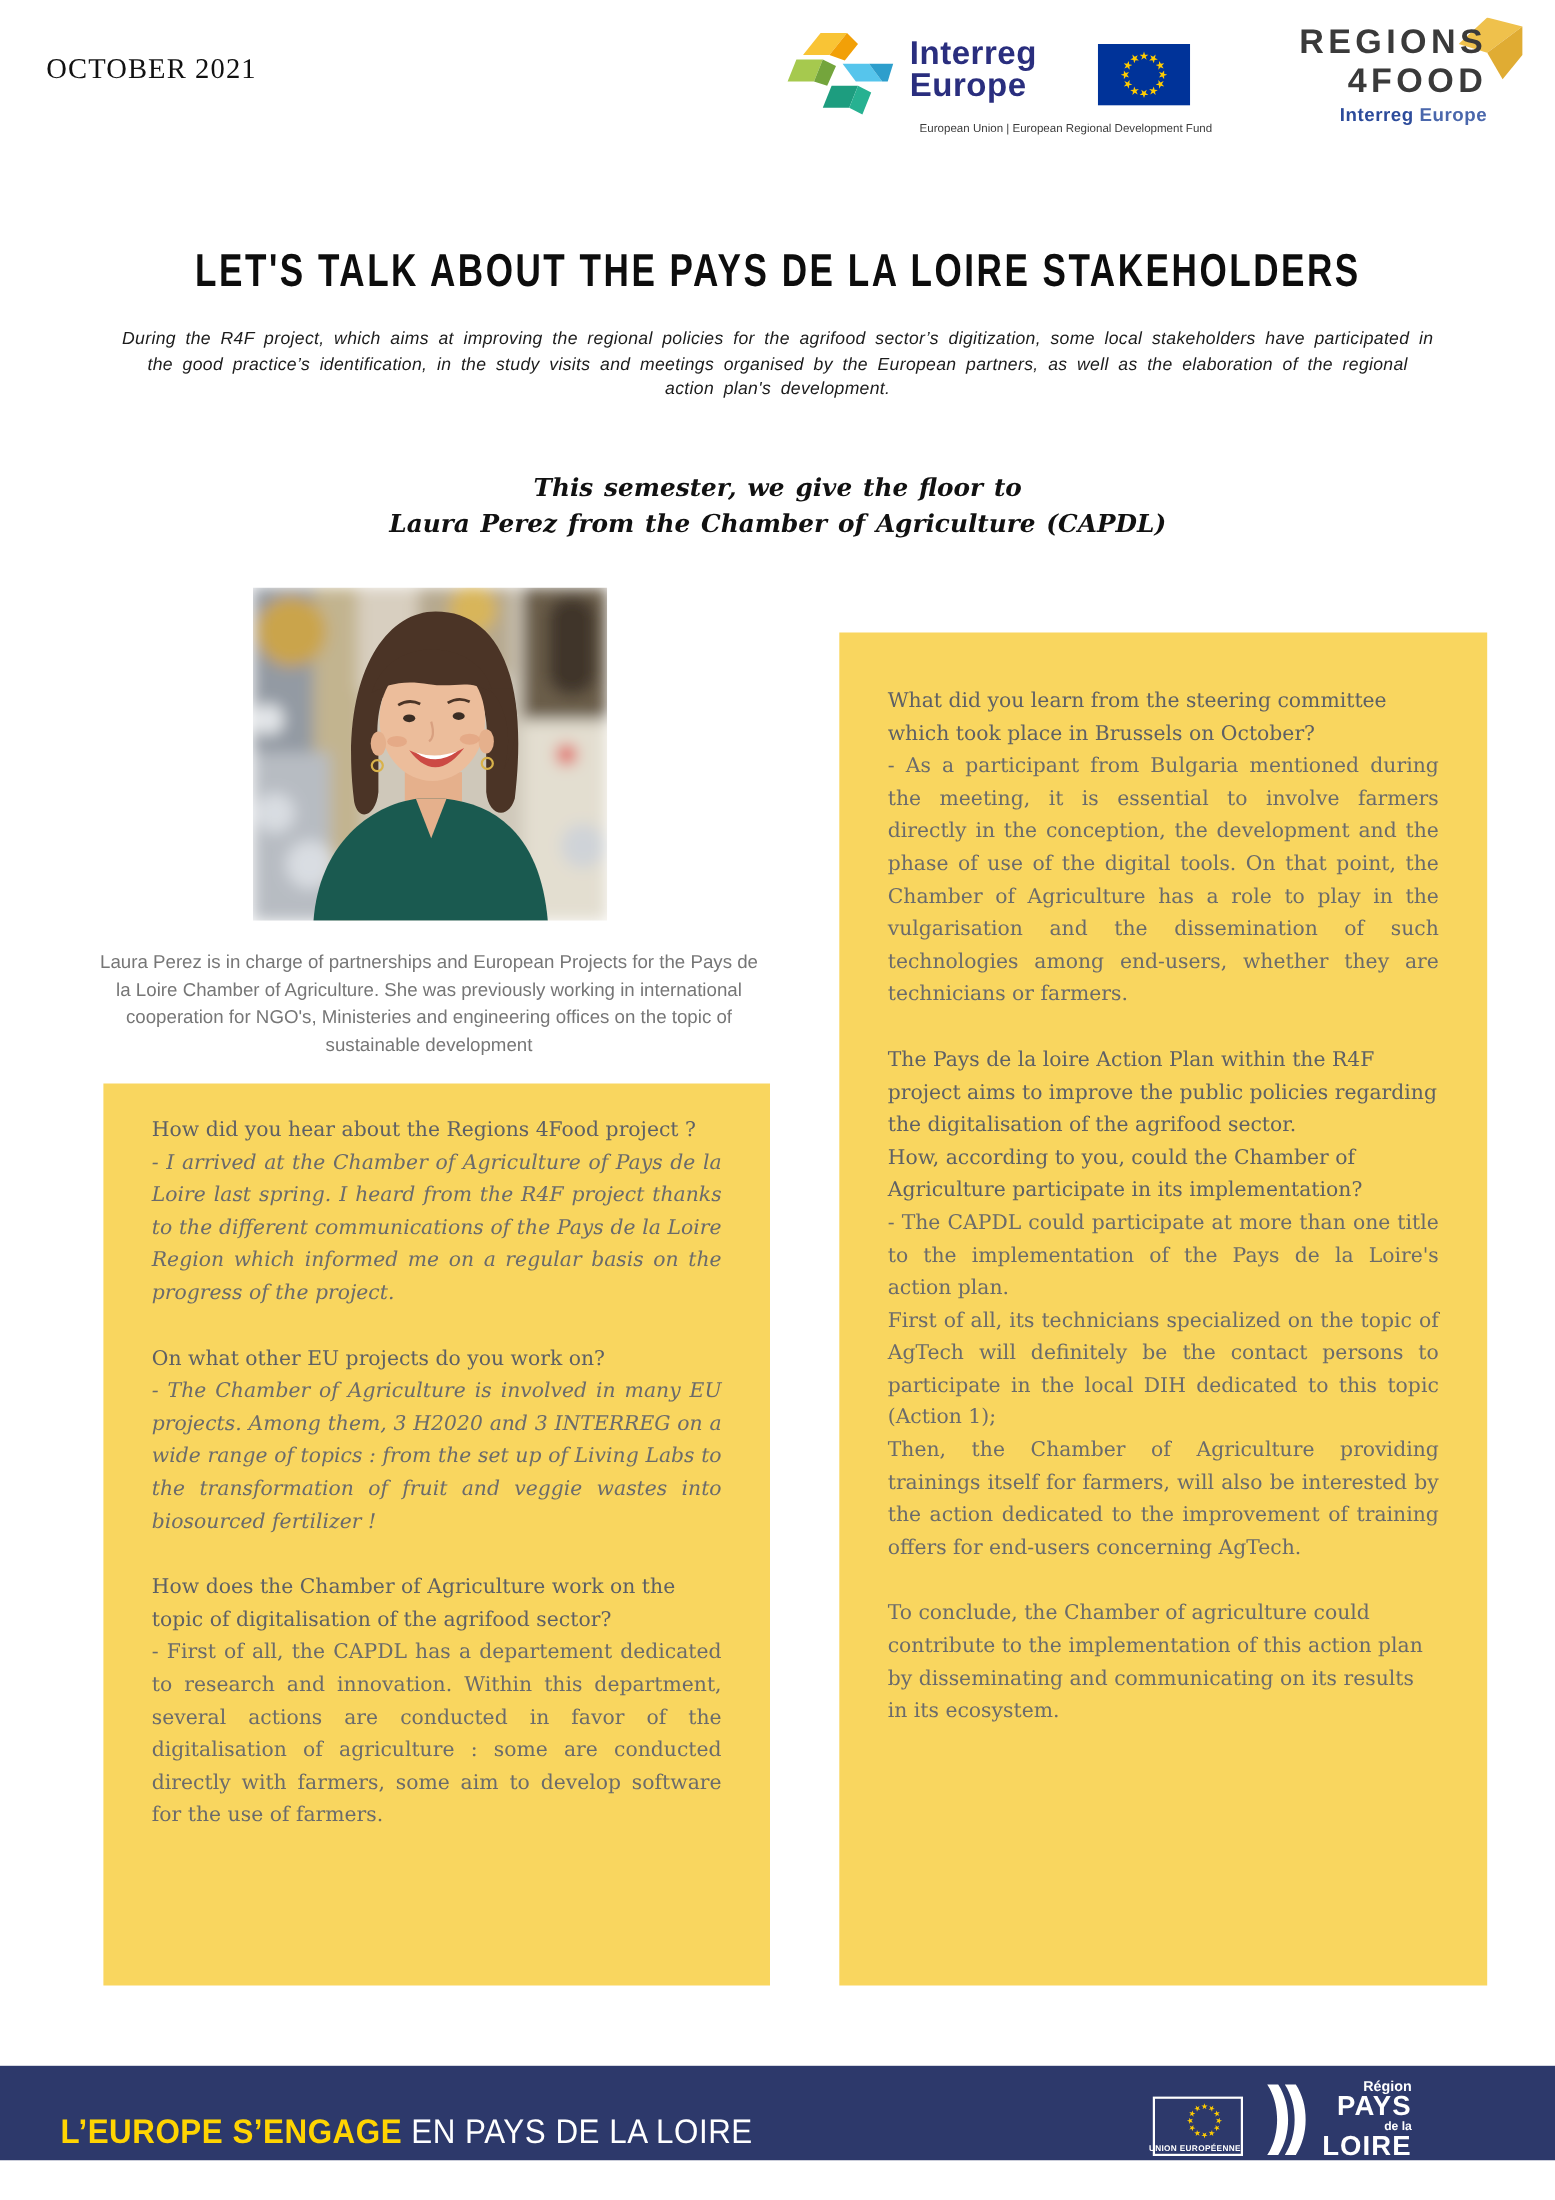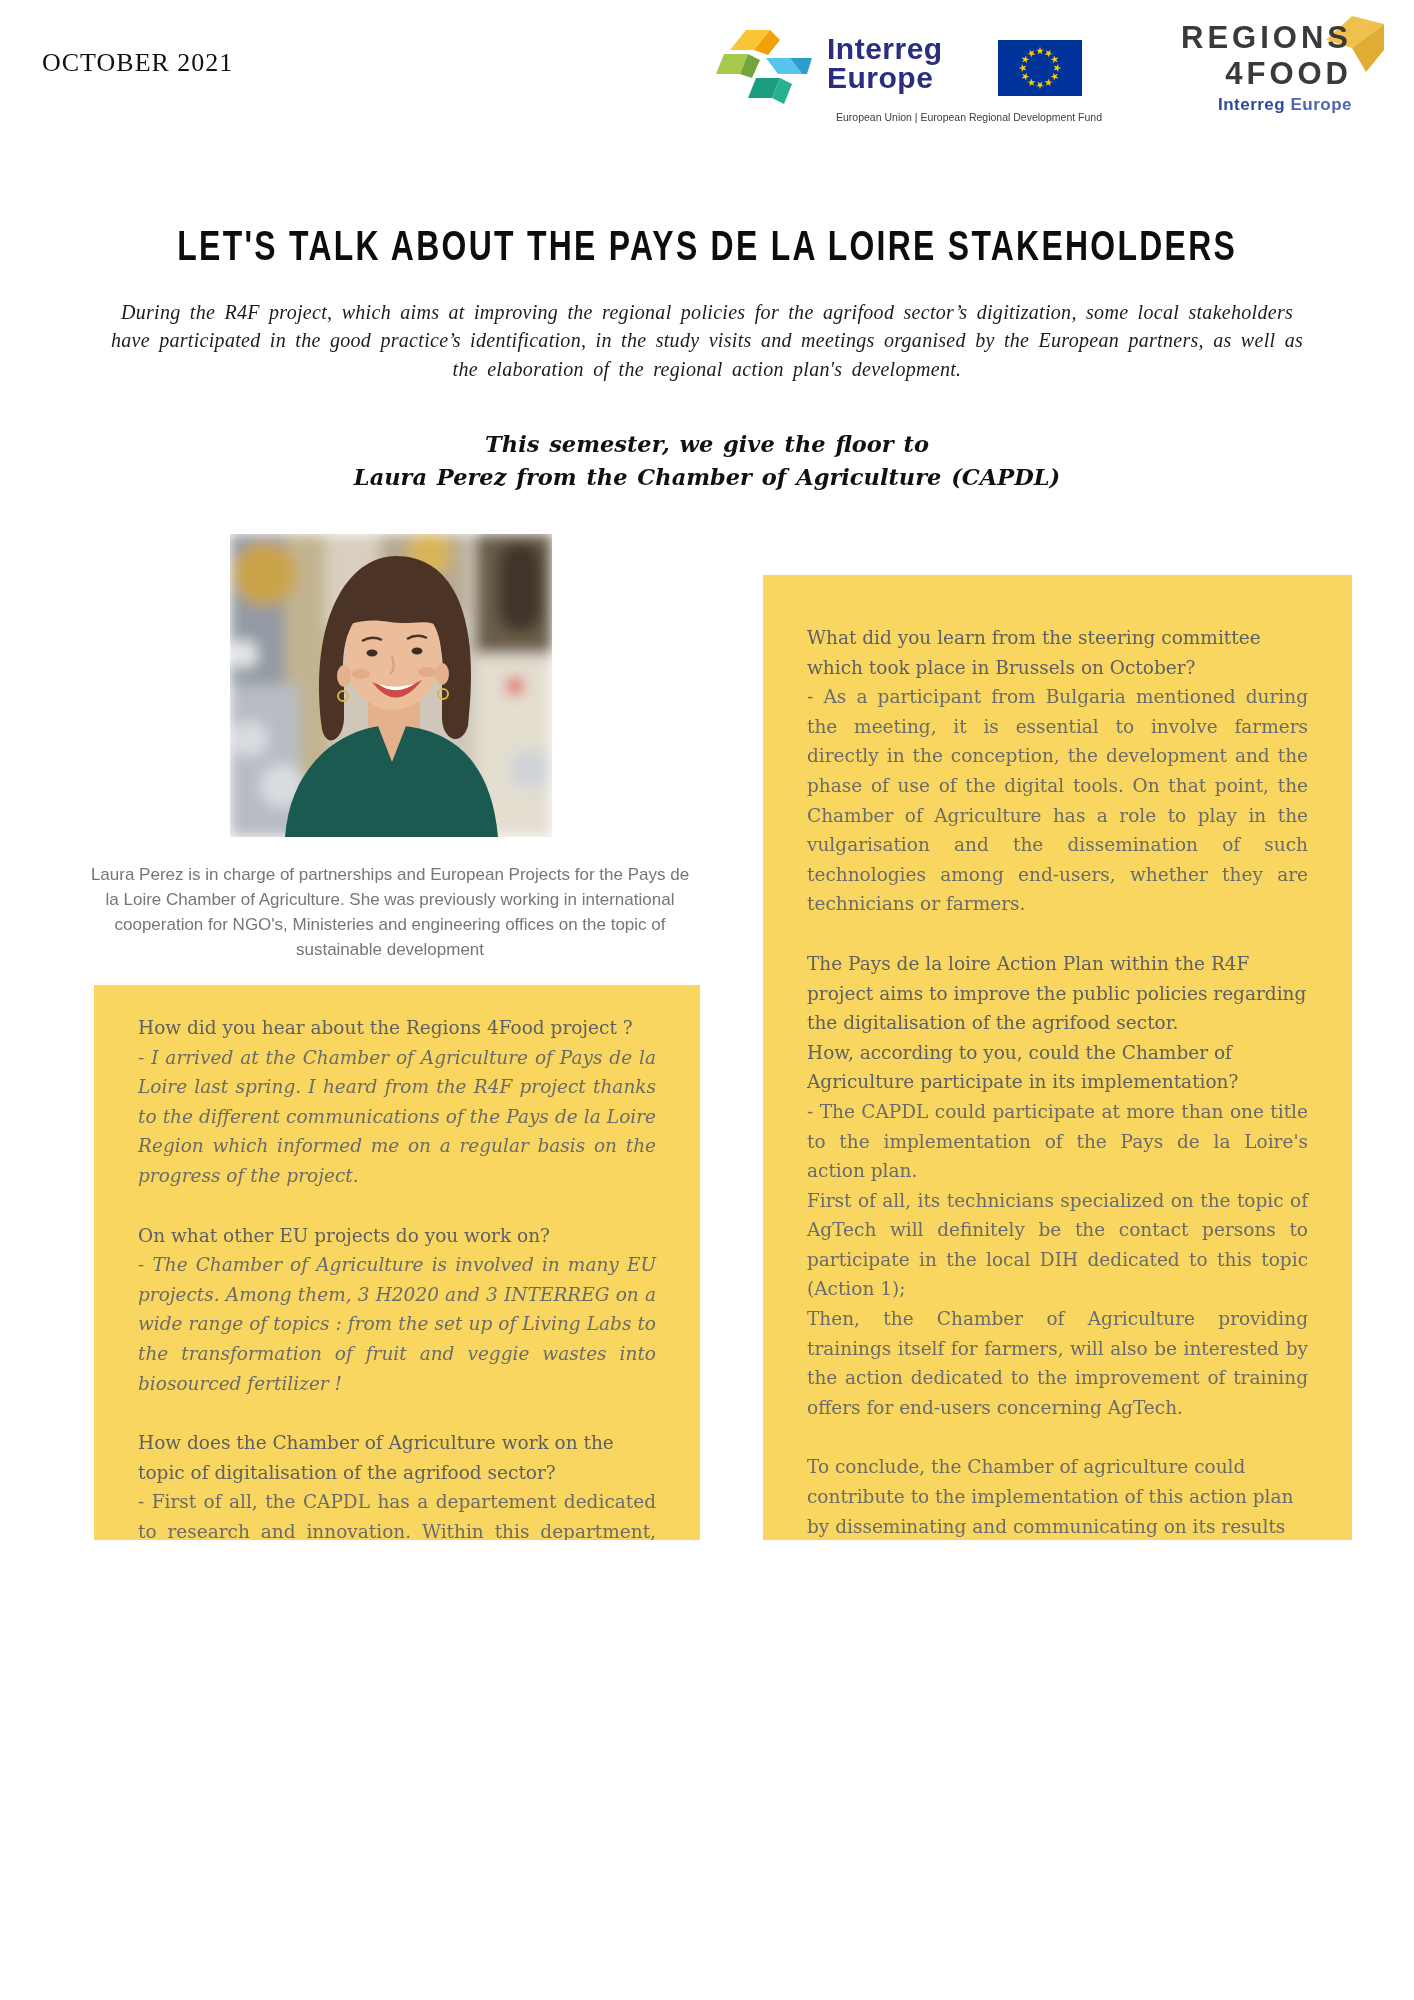--- a/index.html
+++ b/index.html
@@ -1,16 +1,16 @@
 <!DOCTYPE html>
 <html><head>
 <meta charset="utf-8">
 <style>
   html,body{margin:0;padding:0;background:#ffffff;}
-  #page{position:relative;width:1414px;height:1540px;background:#ffffff;overflow:hidden;
+  #page{position:relative;width:1414px;height:1964px;background:#ffffff;overflow:hidden;
         font-family:"Liberation Sans",sans-serif;}
 
   
   .date{position:absolute;left:42px;top:48px;font-family:"Liberation Serif",serif;
         font-size:26px;letter-spacing:1px;color:#111;}
   .interreg-icon{position:absolute;left:712px;top:28px;}
   .interreg-word{position:absolute;left:827px;top:34px;color:#2A2E7E;font-weight:bold;
                  font-size:30px;line-height:0.98;letter-spacing:0.5px;}
   .eu-flag-hdr{position:absolute;left:998px;top:40px;}
   .interreg-sub{position:absolute;left:820px;top:111px;width:270px;font-size:10.5px;
@@ -20,21 +20,21 @@
   .r4f-sub{font-size:17px;margin-top:4px;letter-spacing:0.5px;}
   .r4f-sub b{color:#2C4B9B;} .r4f-sub span{color:#4A67AC;font-weight:600;}
   .r4f-arrow{position:absolute;left:1326px;top:16px;}
 
   
   .title-wrap{position:absolute;left:0;top:222px;width:1414px;text-align:center;}
   .title-wrap h1{display:inline-block;margin:0;font-size:42px;font-weight:bold;color:#0d0d0d;
                  letter-spacing:3px;transform:scaleX(0.76);transform-origin:center;
                  white-space:nowrap;font-family:"Liberation Sans",sans-serif;}
   .intro{position:absolute;left:110px;top:298px;width:1194px;text-align:center;
-         font-family:Liberation Serif, serif;font-style:italic;font-size:20px;line-height:1.42;
+         font-family:Liberation Sans, sans-serif;font-style:italic;font-size:16px;line-height:1.42;
          color:#1c1c1c;word-spacing:4px;letter-spacing:0.3px;}
   .subtitle{position:absolute;left:0;top:428px;width:1414px;text-align:center;
             font-family:"DejaVu Serif",serif;font-style:italic;font-weight:bold;
             font-size:22.5px;line-height:1.45;color:#111;word-spacing:2px;}
 
   
   .photo{position:absolute;left:230px;top:534px;width:322px;height:303px;overflow:hidden;}
   .caption{position:absolute;left:90px;top:862px;width:600px;text-align:center;
            font-size:17px;line-height:1.48;color:#767676;}
 

